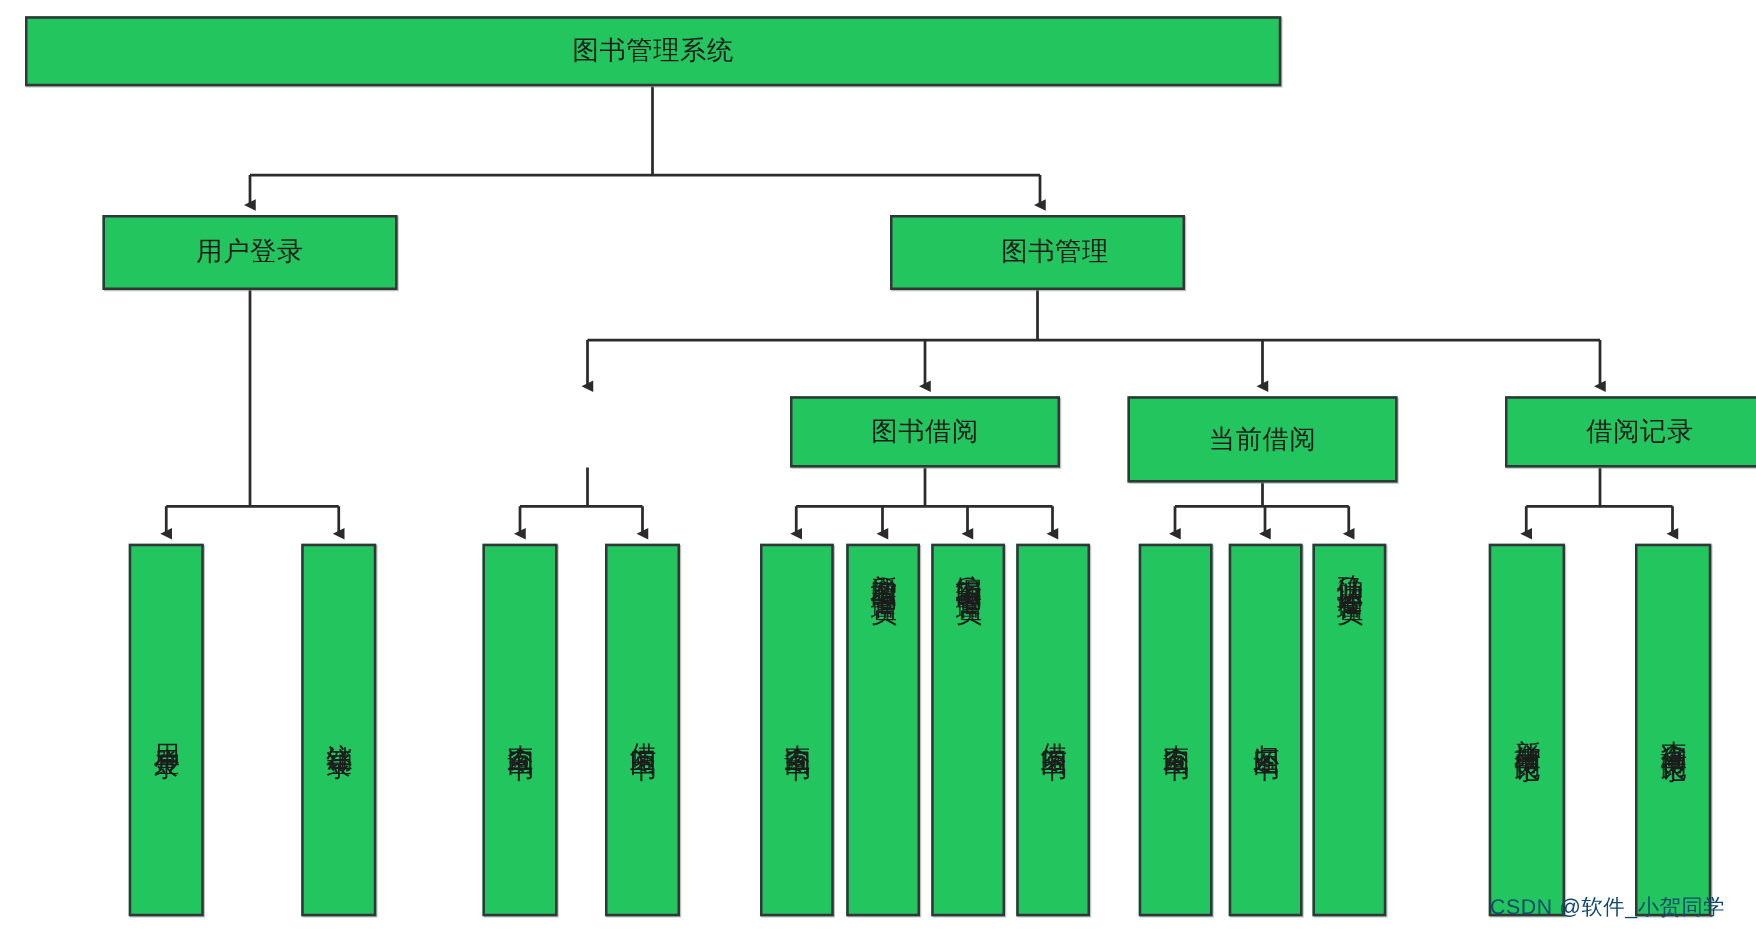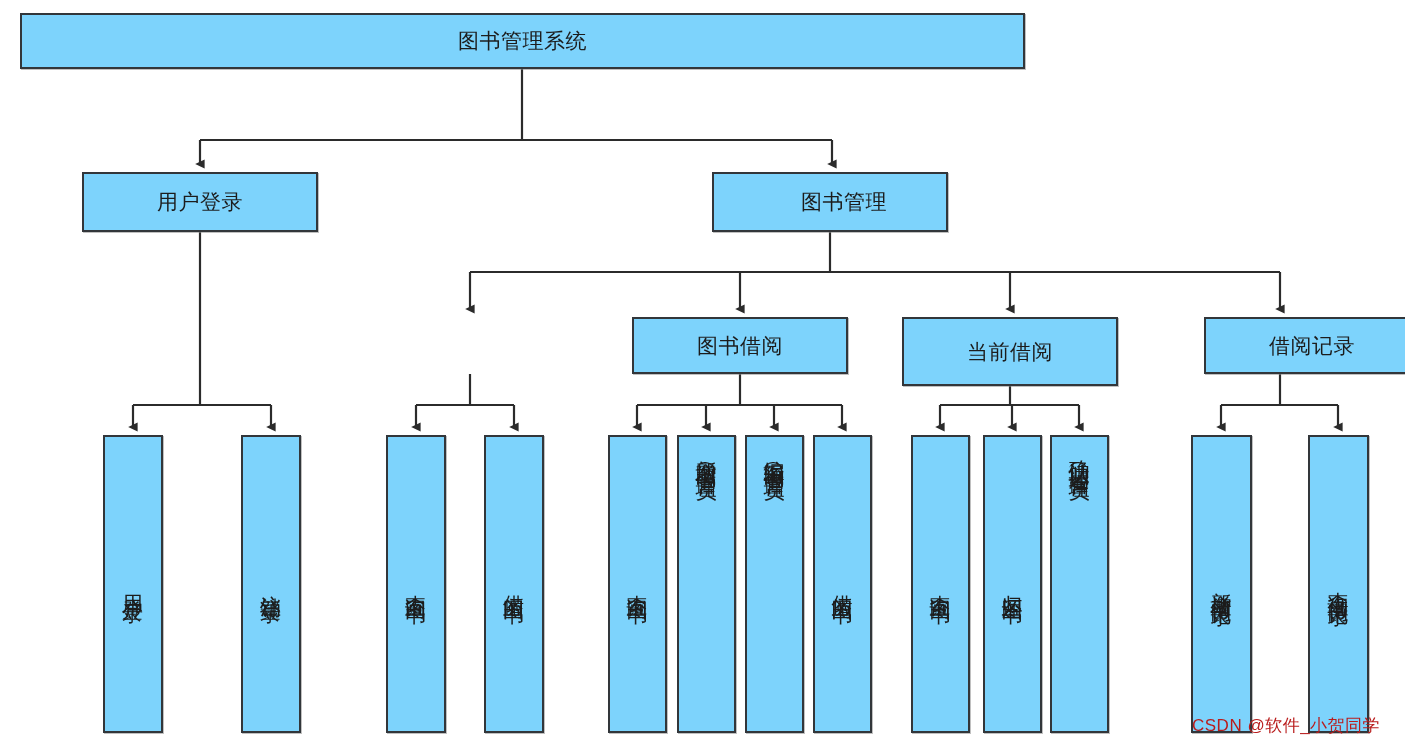--- a/index.html
+++ b/index.html
@@ -17,21 +17,21 @@
   #diagram-root {
     position: absolute;
     left: 0;
     top: 0;
     width: 1405px;
     height: 747px;
   }
   .node-box {
     position: absolute;
     box-sizing: border-box;
-    background: #7dd3fc;
+    background: #22c55e;
     border: 2px solid #32363a;
     display: flex;
     align-items: center;
     justify-content: center;
     box-shadow: 1px 1px 0 rgba(140,140,140,0.55);
   }
   .node-label-h {
     font-size: 21px;
     color: #1c1c1c;
     line-height: 1.1;
@@ -62,21 +62,21 @@
     top: 0;
     width: 1405px;
     height: 747px;
     pointer-events: none;
   }
   #watermark {
     position: absolute;
     left: 1192px;
     top: 714px;
     font-size: 17px;
-    color: #b91c1c;
+    color: #0c4a6e;
     white-space: nowrap;
     letter-spacing: 0.5px;
   }
 </style>
 </head>
 <body>
 
 <div id="diagram-root">
 
   <svg id="connector-layer" viewBox="0 0 1405 747" width="1405" height="747">

